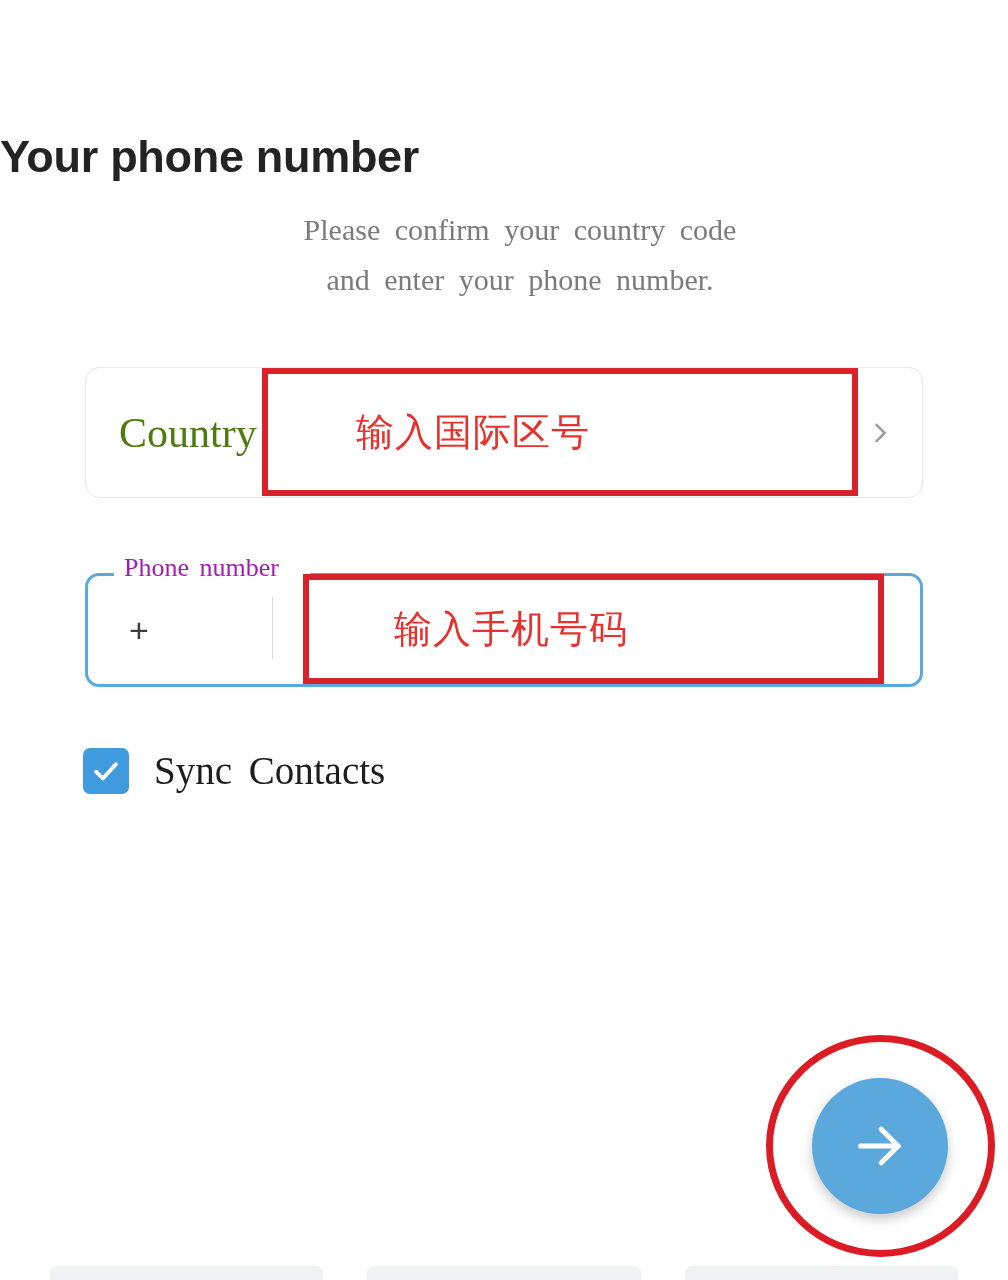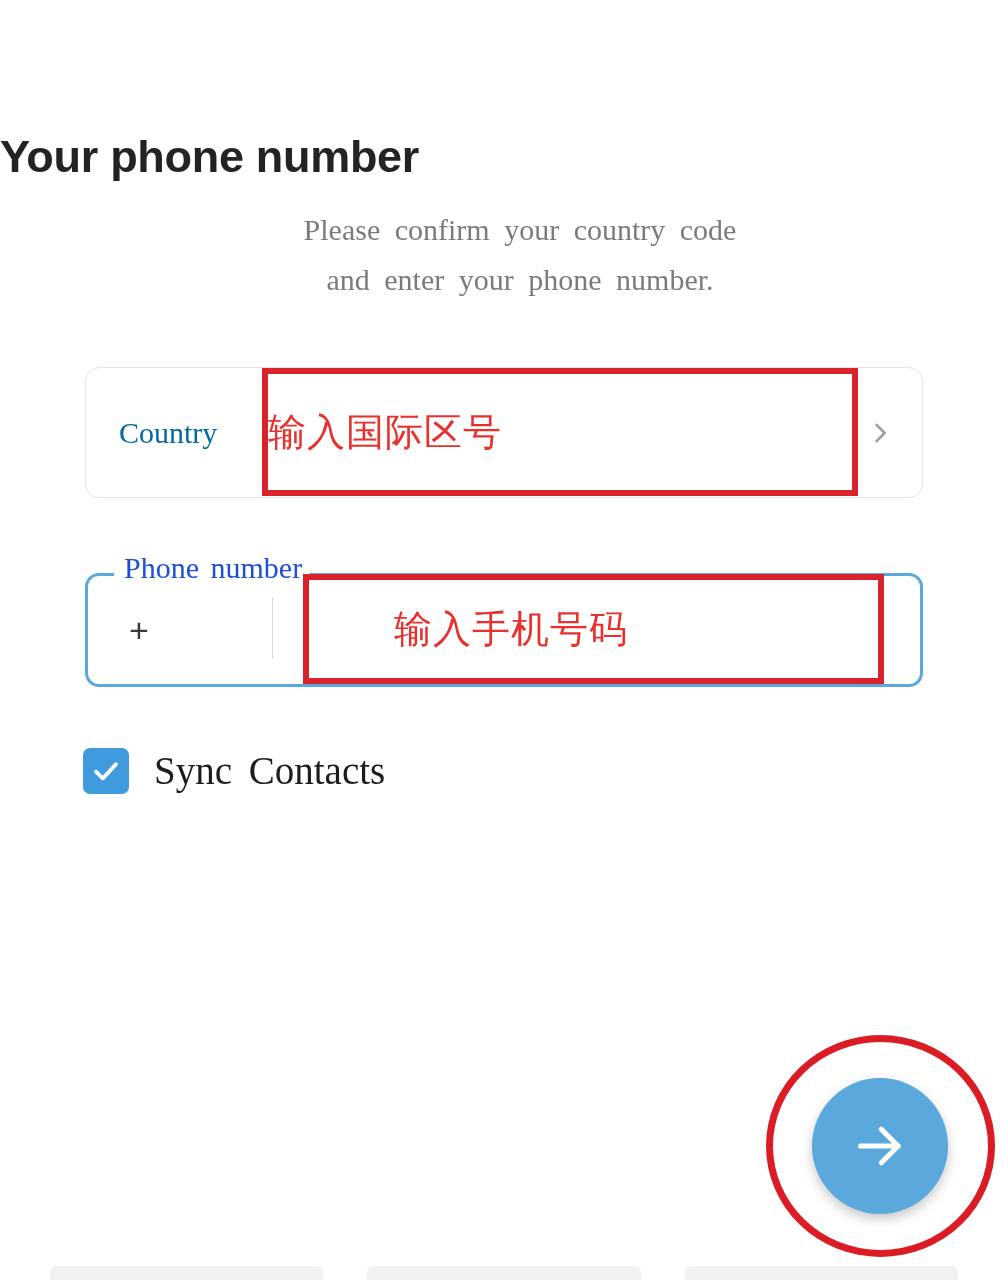--- a/index.html
+++ b/index.html
@@ -64,22 +64,22 @@
     border: 1px solid #e6e6e6;
     border-radius: 14px;
     background: #ffffff;
   }
   .country-label {
     position: absolute;
     left: 33px;
     top: 50%;
     transform: translateY(-50%);
     font-family: "Liberation Serif", serif;
-    font-size: 30px;
-    color: #0369a1;
+    font-size: 42px;
+    color: #4d7c0f;
     white-space: nowrap;
   }
   .country-chevron {
     position: absolute;
     right: 28px;
     top: 50%;
     transform: translateY(-50%);
     width: 28px;
     height: 28px;
     color: #9e9e9e;
@@ -110,23 +110,23 @@
     top: -3px;
     width: 196px;
     height: 6px;
     background: #ffffff;
   }
   .phone-legend {
     position: absolute;
     left: 35px;
     top: -20px;
     font-family: "Liberation Serif", serif;
-    font-size: 30px;
+    font-size: 26px;
     line-height: 30px;
-    color: #1d4ed8;
+    color: #a21caf;
     background: #ffffff;
     padding: 0 4px;
     word-spacing: 4px;
     white-space: nowrap;
   }
   .phone-prefix {
     position: absolute;
     left: 44px;
     top: 50%;
     transform: translateY(-50%);
@@ -222,21 +222,21 @@
     align-items: center;
   }
   .anno-text {
     font-family: "Liberation Sans", sans-serif;
     font-size: 38px;
     line-height: 44px;
     color: #e8302c;
     letter-spacing: 1px;
     white-space: nowrap;
   }
-  .box-country .anno-text { }
+  .box-country .anno-text { margin-left: 88px; }
   .box-phone .anno-text { margin-left: 85px; }
 
   .anno-circle {
     position: absolute;
     left: 766px;
     top: 1035px;
     width: 229px;
     height: 222px;
     box-sizing: border-box;
     border: 7px solid #dc1c24;

